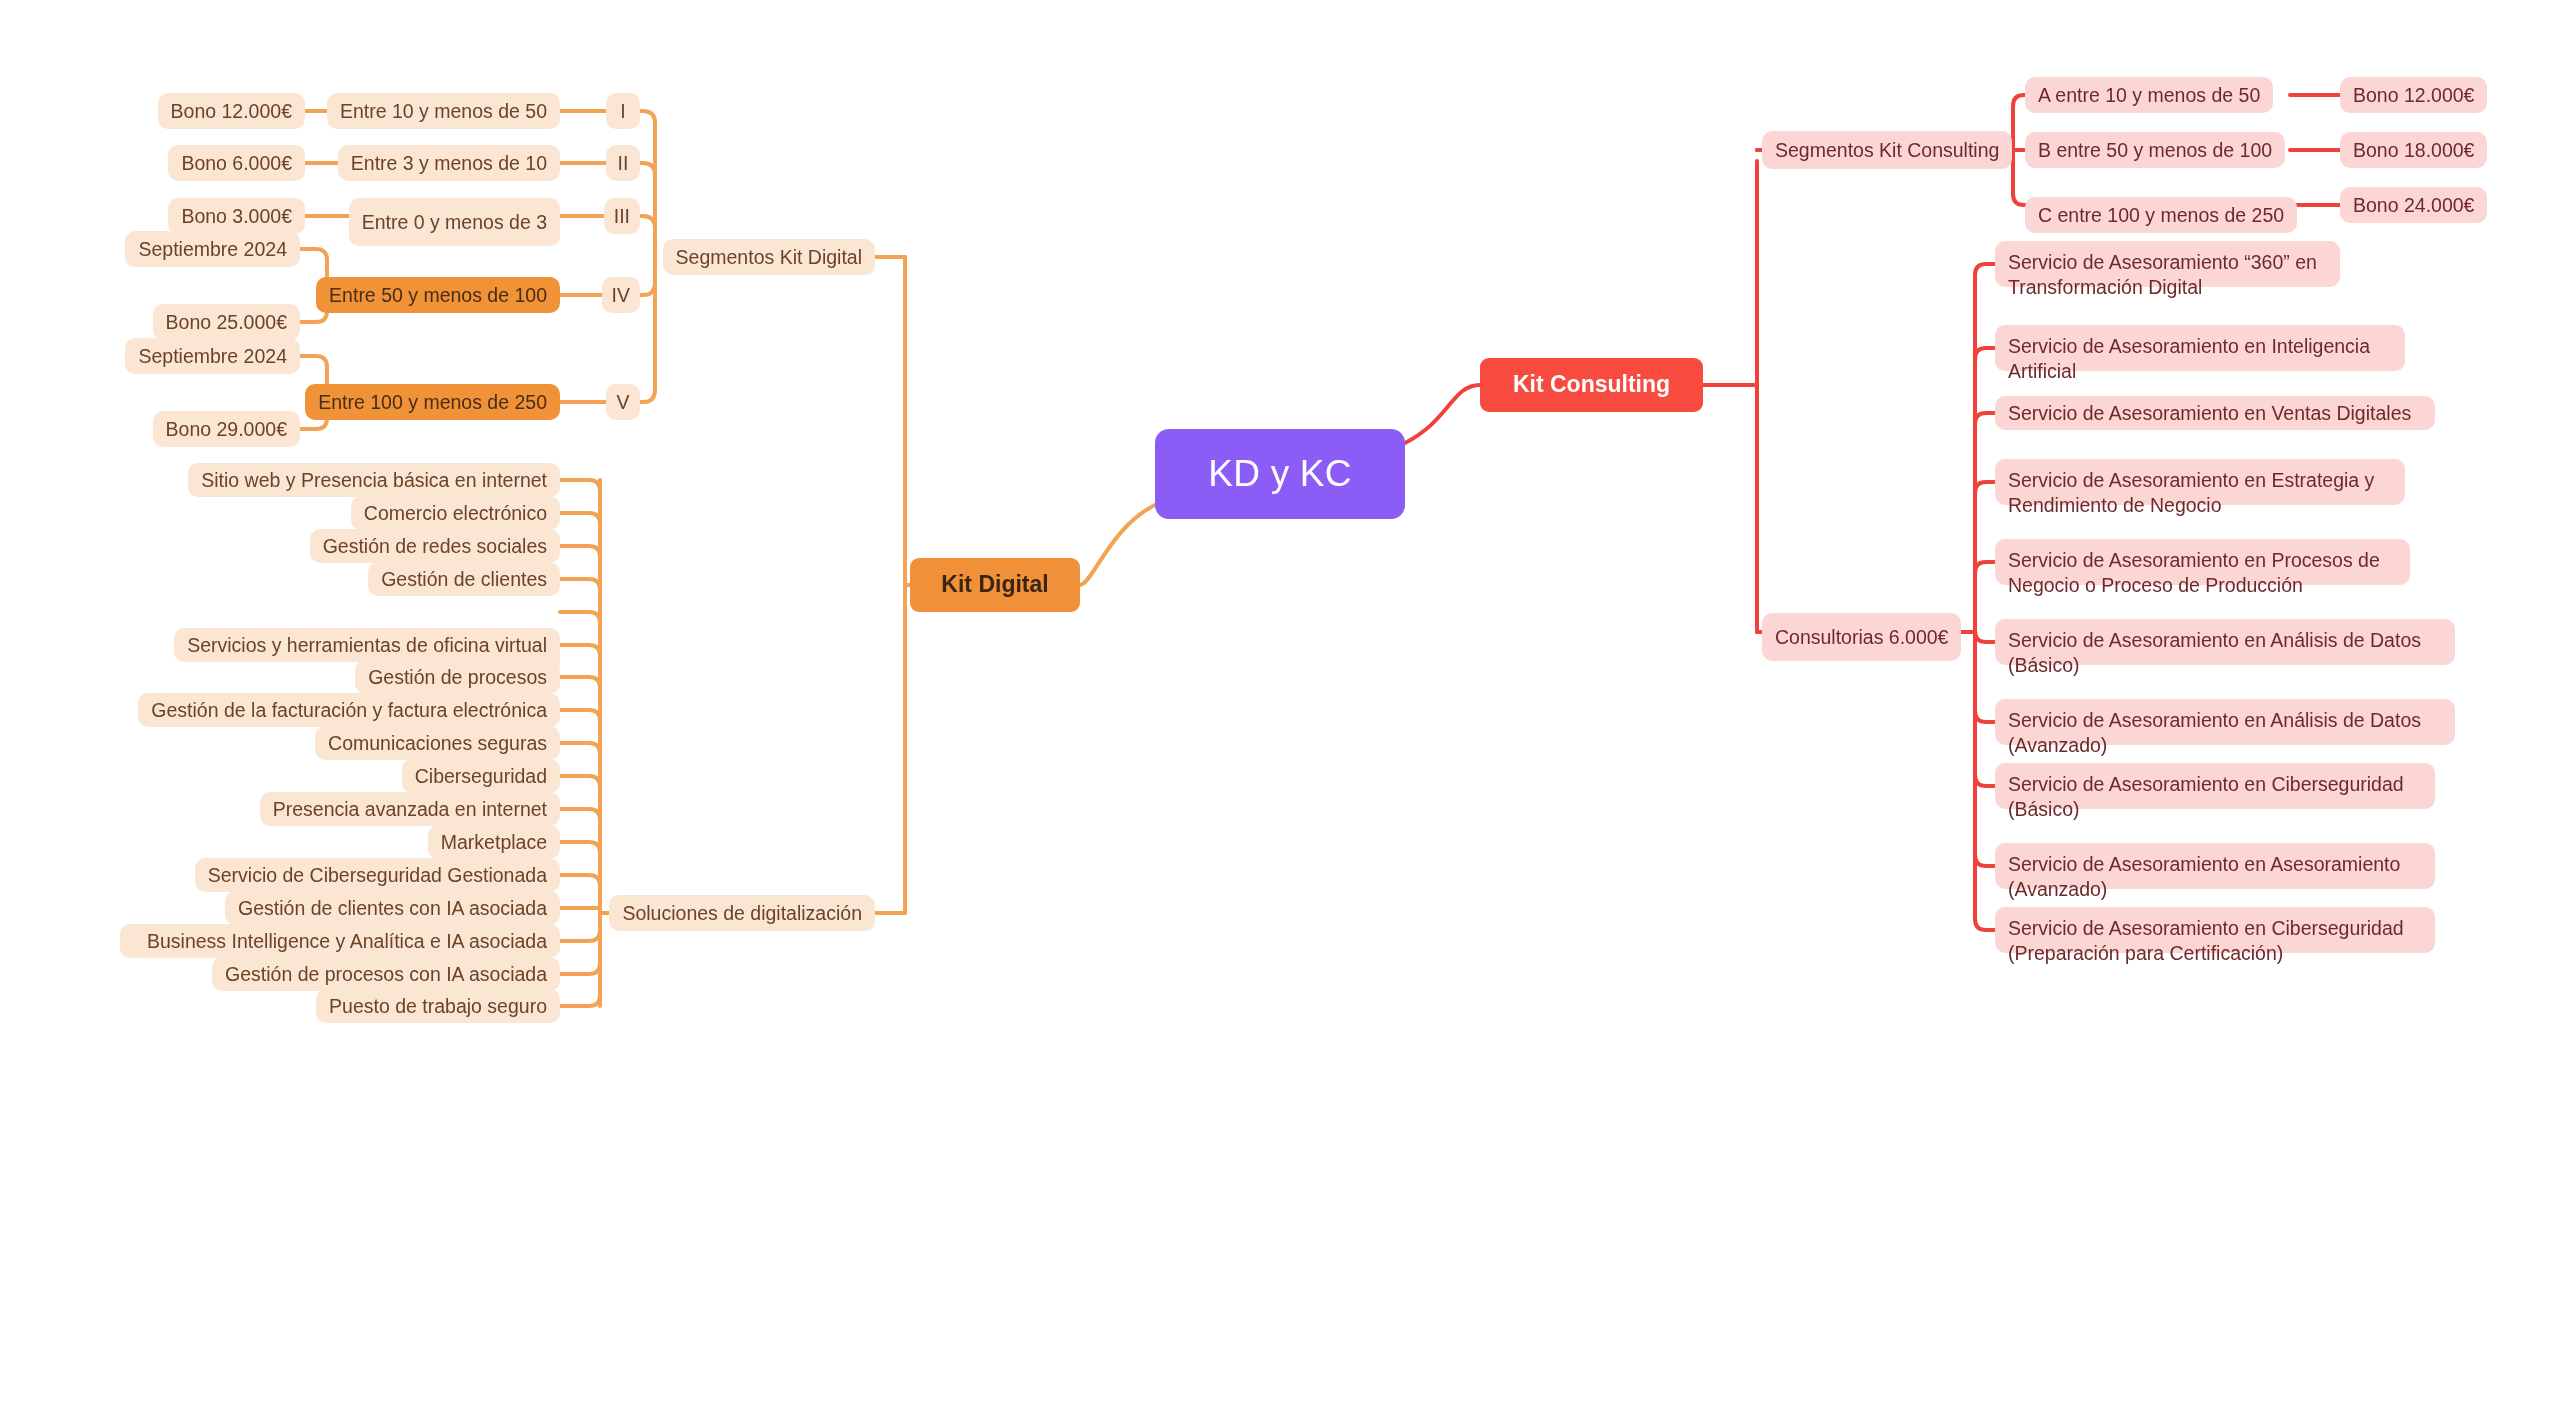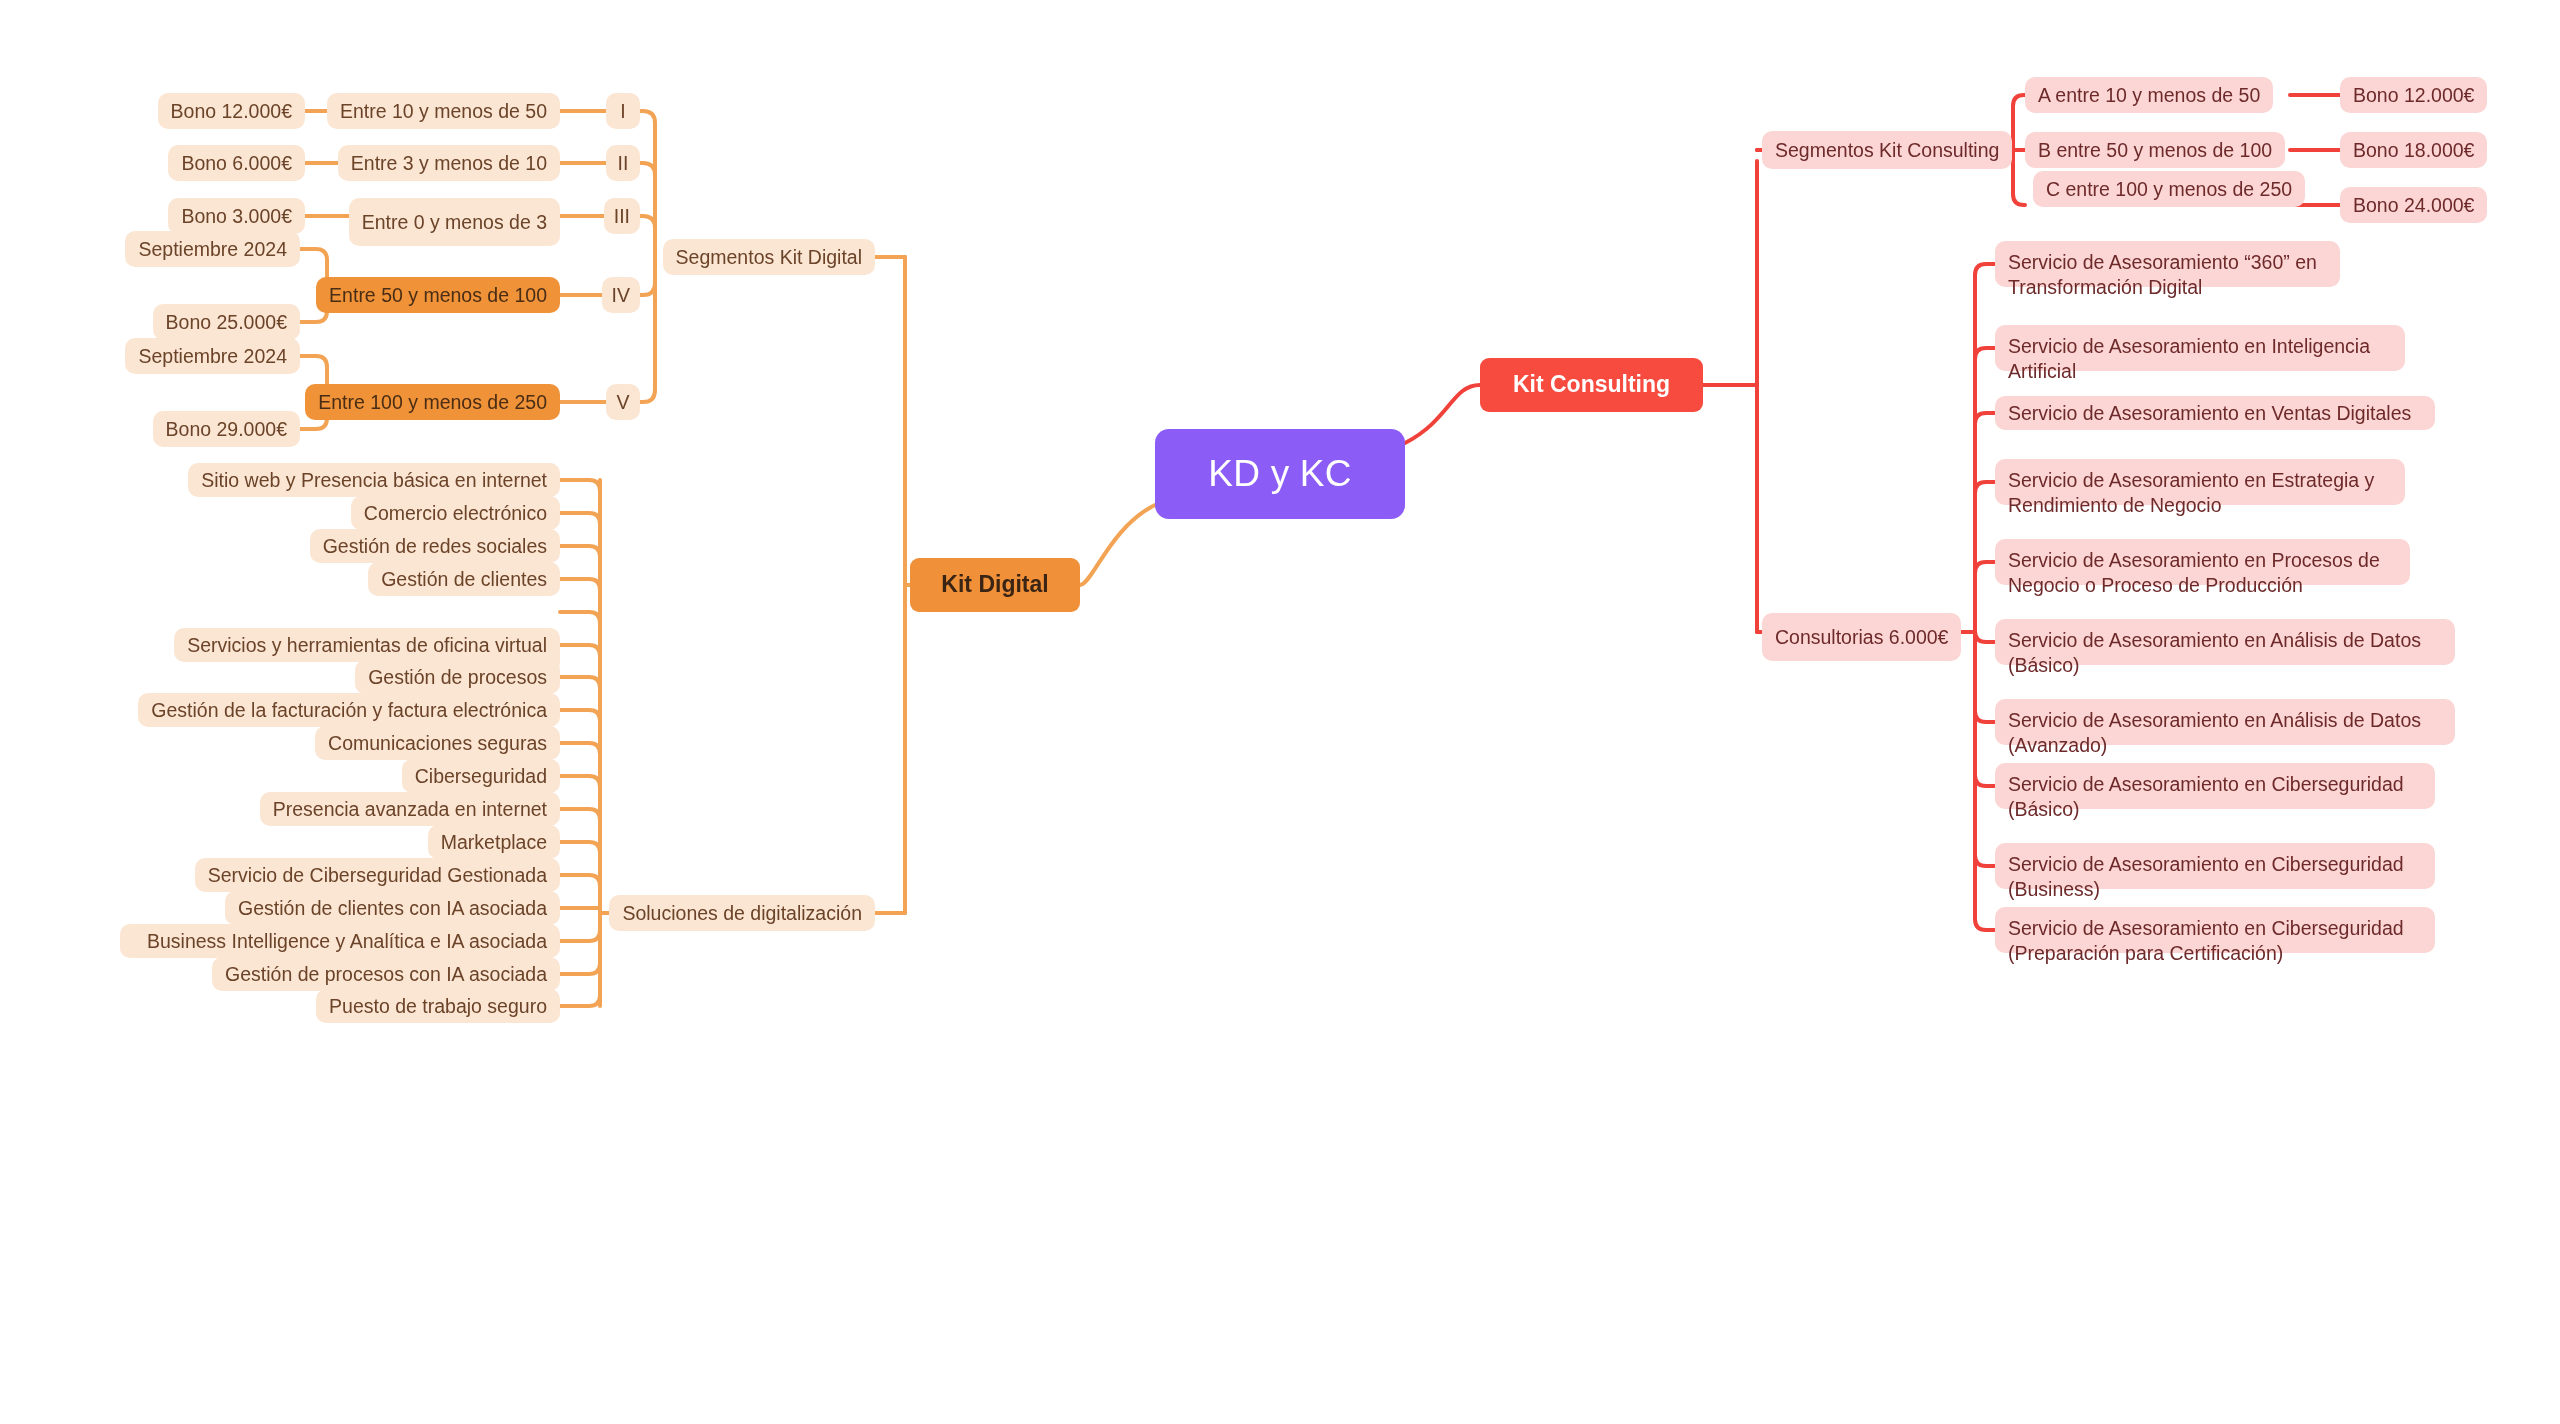--- a/index.html
+++ b/index.html
@@ -261,21 +261,21 @@
       </div>
       <div class="node n-p" style="left: 2340px; top: 77px; height: 36px;">
         <span>Bono 12.000€</span>
       </div>
       <div class="node n-p" style="left: 2025px; top: 132px; height: 36px;">
         <span>B entre 50 y menos de 100</span>
       </div>
       <div class="node n-p" style="left: 2340px; top: 132px; height: 36px;">
         <span>Bono 18.000€</span>
       </div>
-      <div class="node n-p" style="left: 2025px; top: 171px; height: 36px; margin-left: 8px;">
+      <div class="node n-p" style="left: 2025px; top: 197px; height: 36px;">
         <span>C entre 100 y menos de 250</span>
       </div>
       <div class="node n-p" style="left: 2340px; top: 187px; height: 36px;">
         <span>Bono 24.000€</span>
       </div>
       <div class="node n-p two wrap" style="left: 1995px; top: 241px; width: 345px; height: 46px;">
         <span>Servicio de Asesoramiento “360” en Transformación Digital</span>
       </div>
       <div class="node n-p two wrap" style="left: 1995px; top: 325px; width: 410px; height: 46px;">
         <span>Servicio de Asesoramiento en Inteligencia Artificial</span>
@@ -292,19 +292,19 @@
       <div class="node n-p two wrap" style="left: 1995px; top: 619px; width: 460px; height: 46px;">
         <span>Servicio de Asesoramiento en Análisis de Datos (Básico)</span>
       </div>
       <div class="node n-p two wrap" style="left: 1995px; top: 699px; width: 460px; height: 46px;">
         <span>Servicio de Asesoramiento en Análisis de Datos (Avanzado)</span>
       </div>
       <div class="node n-p two wrap" style="left: 1995px; top: 763px; width: 440px; height: 46px;">
         <span>Servicio de Asesoramiento en Ciberseguridad (Básico)</span>
       </div>
       <div class="node n-p two wrap" style="left: 1995px; top: 843px; width: 440px; height: 46px;">
-        <span>Servicio de Asesoramiento en Ciberseguridad (Business)</span>
+        <span>Servicio de Asesoramiento en Asesoramiento (Avanzado)</span>
       </div>
       <div class="node n-p two wrap" style="left: 1995px; top: 907px; width: 440px; height: 46px;">
         <span>Servicio de Asesoramiento en Ciberseguridad (Preparación para Certificación)</span>
       </div>
     </div>
 </div>
 
 </body></html>

